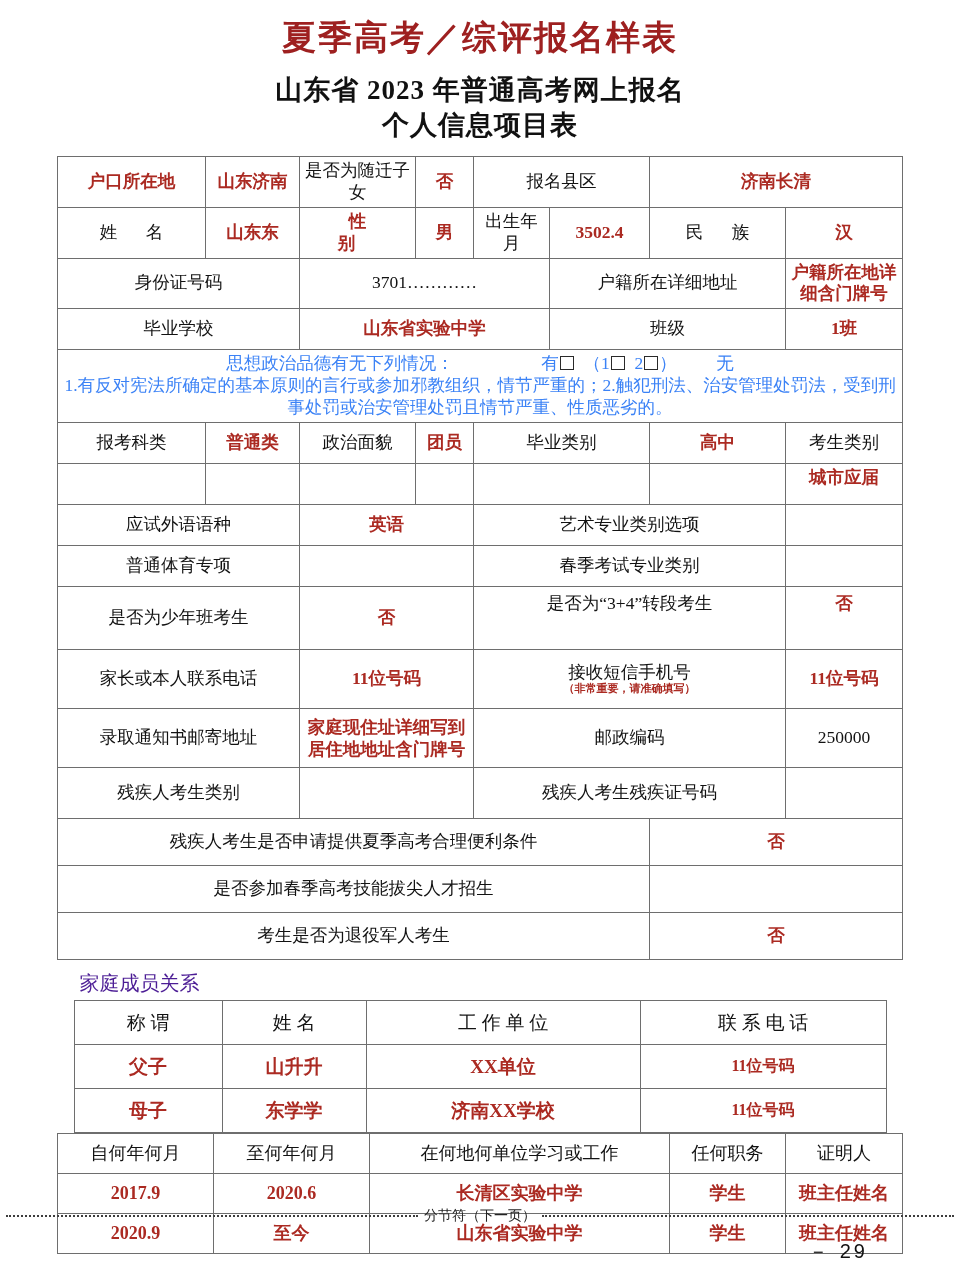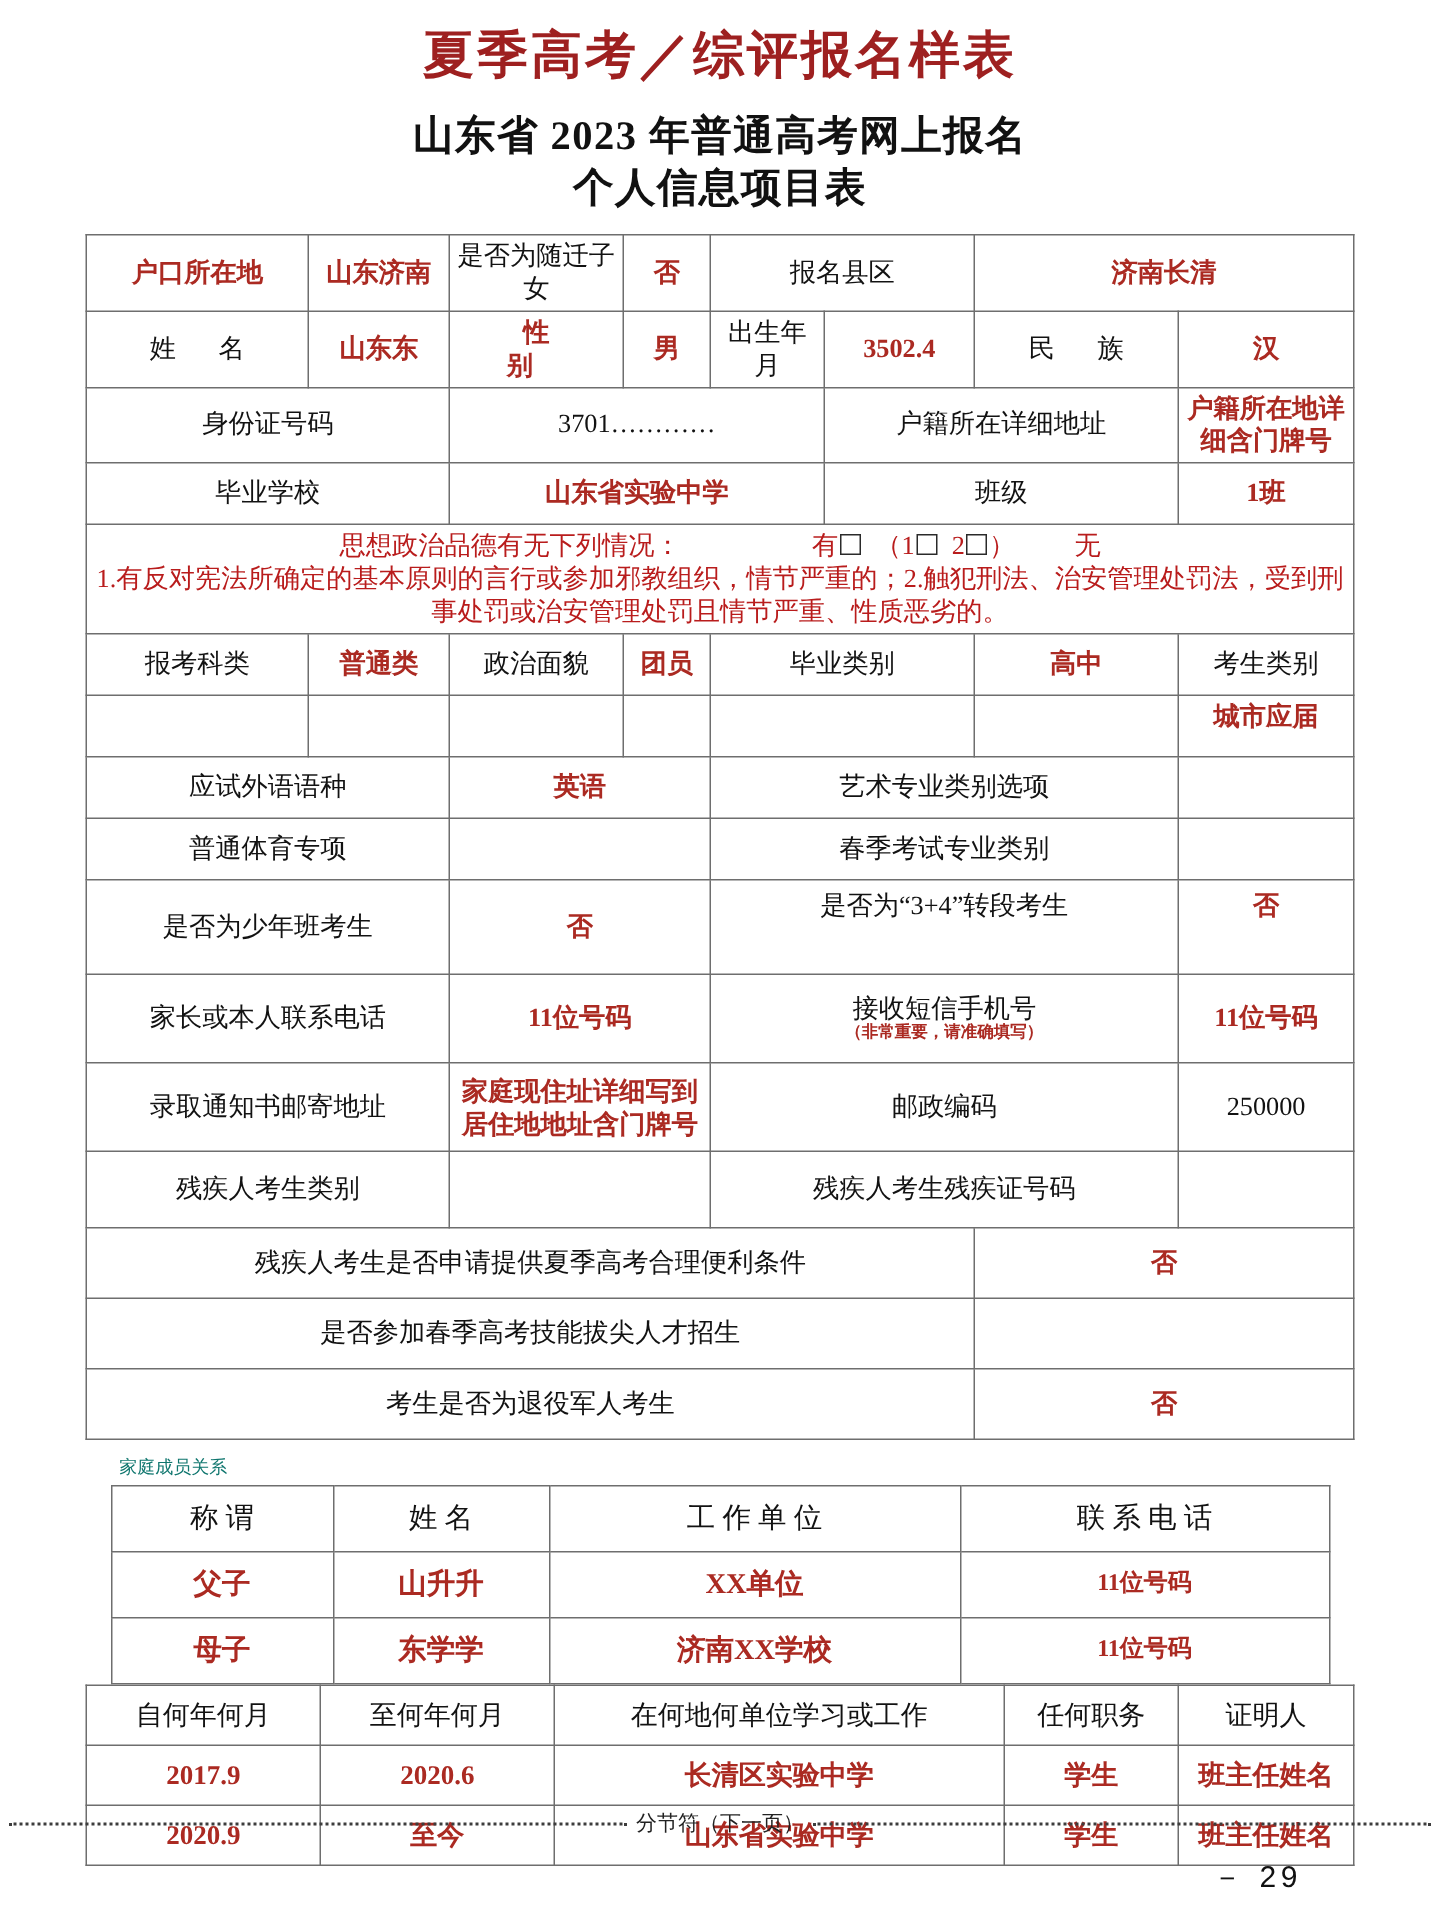--- a/index.html
+++ b/index.html
@@ -39,33 +39,33 @@
   .sp2{letter-spacing:12px;text-indent:12px;}
   .sp3{letter-spacing:22px;text-indent:22px;}
   .small-note{font-size:11px;font-weight:bold;color:#ab2a22;display:block;margin-top:-1px;letter-spacing:0;}
 
   
   #tbl-main{width:845px;margin-top:12px;}
   #tbl-main td{height:34px;}
 
   .para-cell{
     text-align:left;font-size:17px;line-height:1.5;
-    padding:5px 6px 6px 6px;color:#b91c1c;
+    padding:5px 6px 6px 6px;color:#3b82f6;
   }
   .para-cell .l1{display:block;white-space:pre;}
   .para-cell .l2{display:block;}
   .chk{
     display:inline-block;width:12px;height:12px;
     border:1.4px solid #2a2a2a;vertical-align:-1px;margin:0 1px;
   }
 
   
   .caption{
-    width:845px;margin:10px auto 3px auto;font-size:12px;
-    color:#0f766e;text-align:left;padding-left:22px;box-sizing:border-box;
+    width:845px;margin:10px auto 3px auto;font-size:20px;
+    color:#4c1d95;text-align:left;padding-left:22px;box-sizing:border-box;
   }
 
   #tbl-family{width:812px;}
   #tbl-family td{height:37px;font-size:19px;}
   #tbl-study{width:845px;}
   #tbl-study td{height:33px;font-size:18px;}
 
   
   .sep{
     position:absolute;left:0;right:0;top:1207px;

